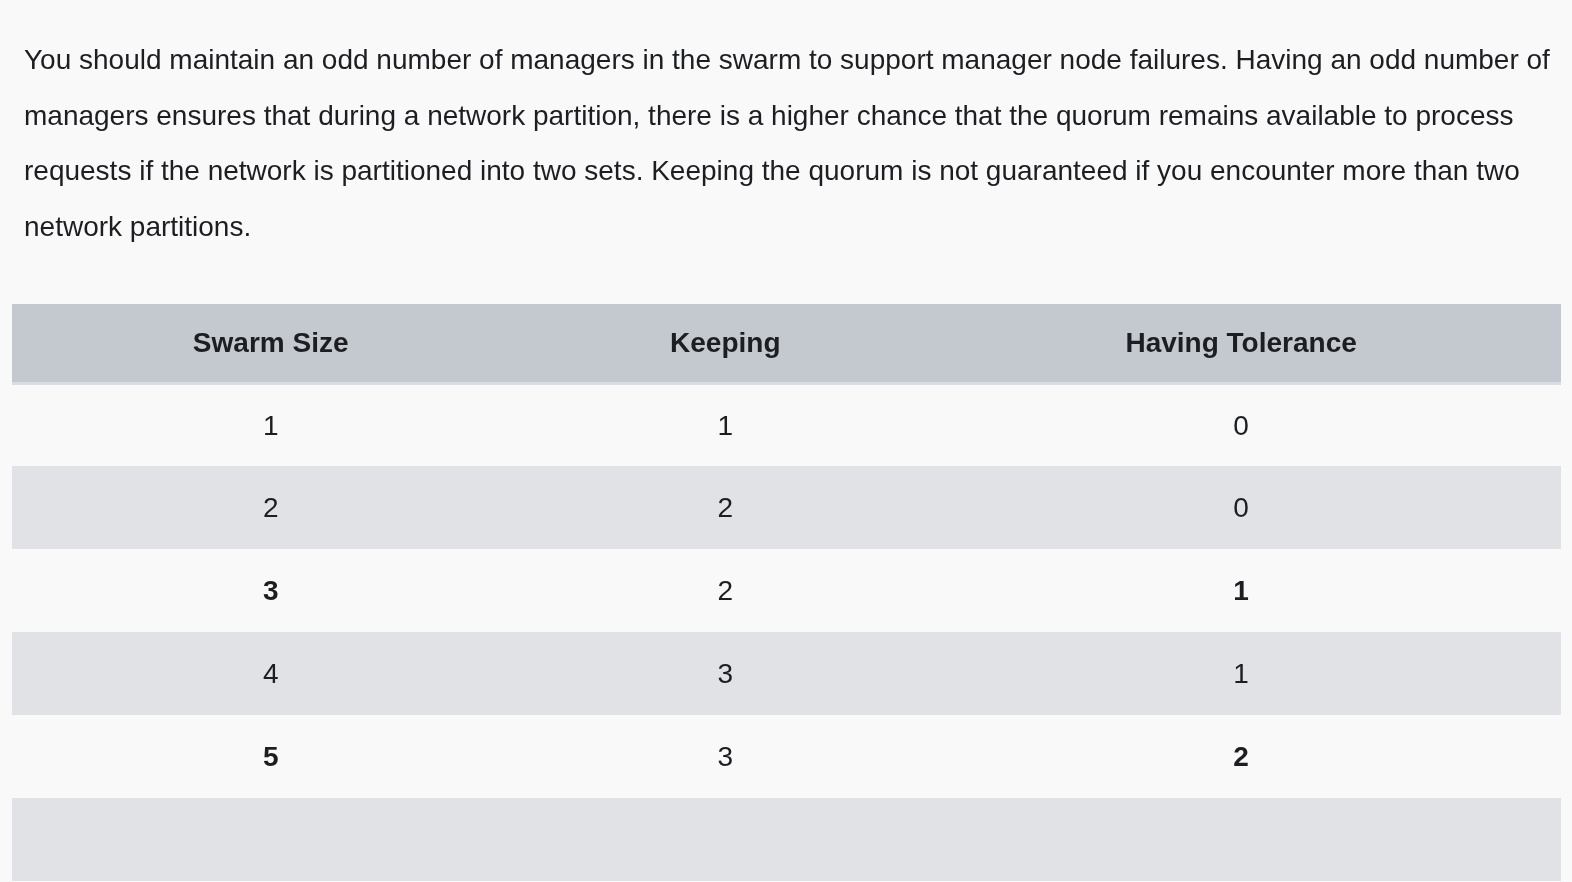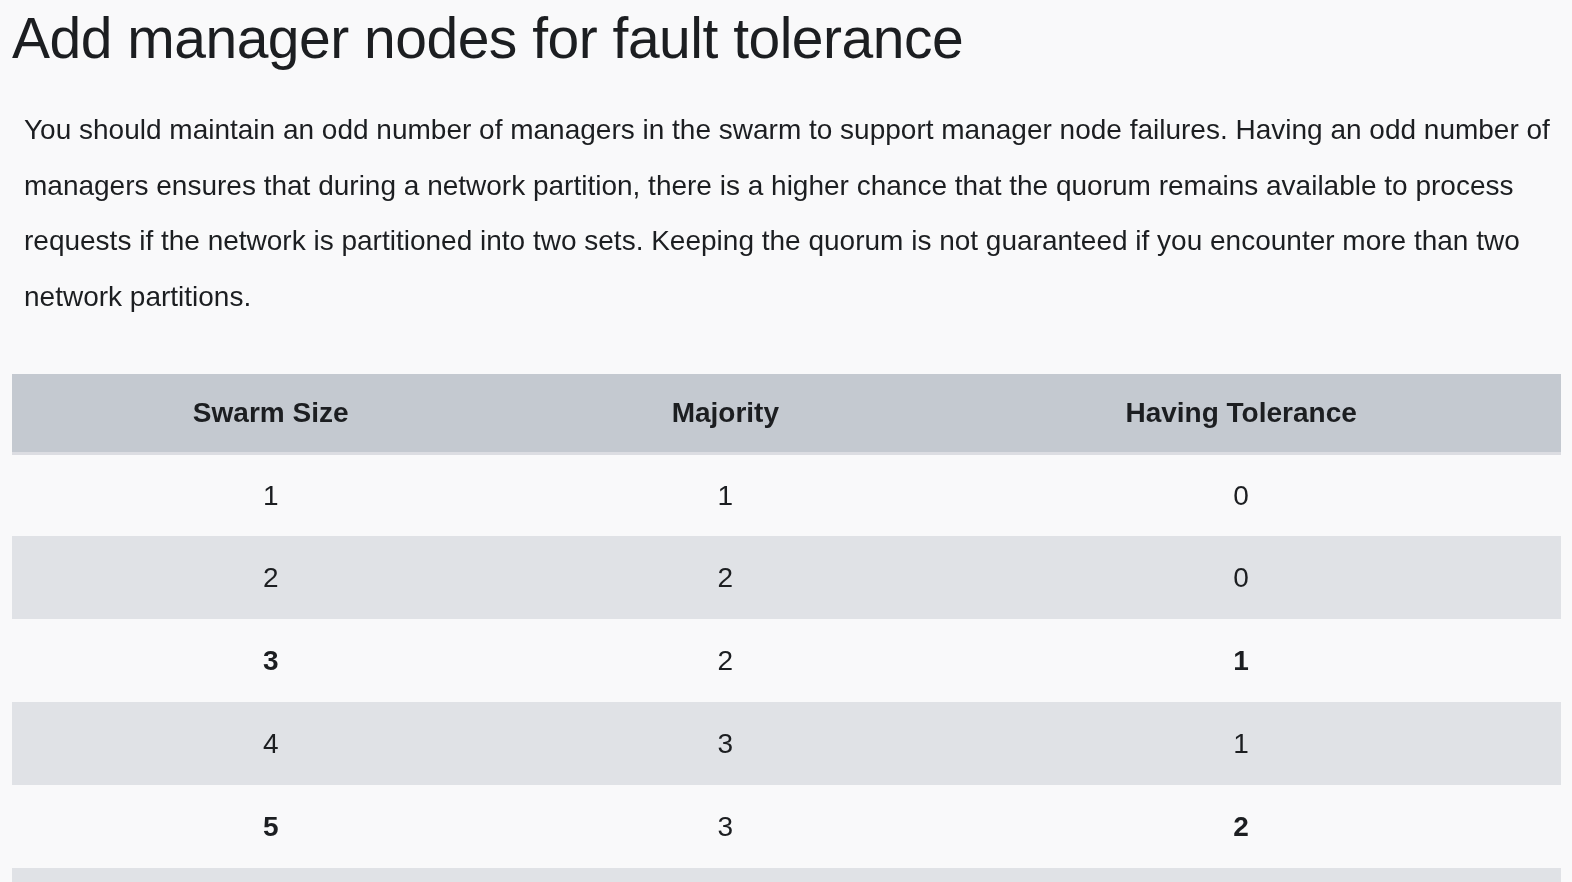--- a/index.html
+++ b/index.html
@@ -62,34 +62,33 @@
     background: #e0e2e6;
   }
   tbody td.b {
     font-weight: 700;
   }
 </style>
 </head>
 <body>
 
 <main class="content">
-  <h1 class="page-title">Add manager nodes for fault tolerance</h1>
 
   <p class="intro">You should maintain an odd number of managers in the swarm to support manager node failures. Having an odd number of managers ensures that during a network partition, there is a higher chance that the quorum remains available to process requests if the network is partitioned into two sets. Keeping the quorum is not guaranteed if you encounter more than two network partitions.</p>
 
   <table class="swarm-table">
     <colgroup>
       <col class="c1">
       <col class="c2">
       <col class="c3">
     </colgroup>
     <thead>
       <tr>
           <th>Swarm Size</th>
-          <th>Majority</th>
+          <th>Keeping</th>
           <th>Having Tolerance</th>
         </tr>
     </thead>
     <tbody>
         <tr>
           <td>1</td>
           <td>1</td>
           <td>0</td>
         </tr>
         <tr>

